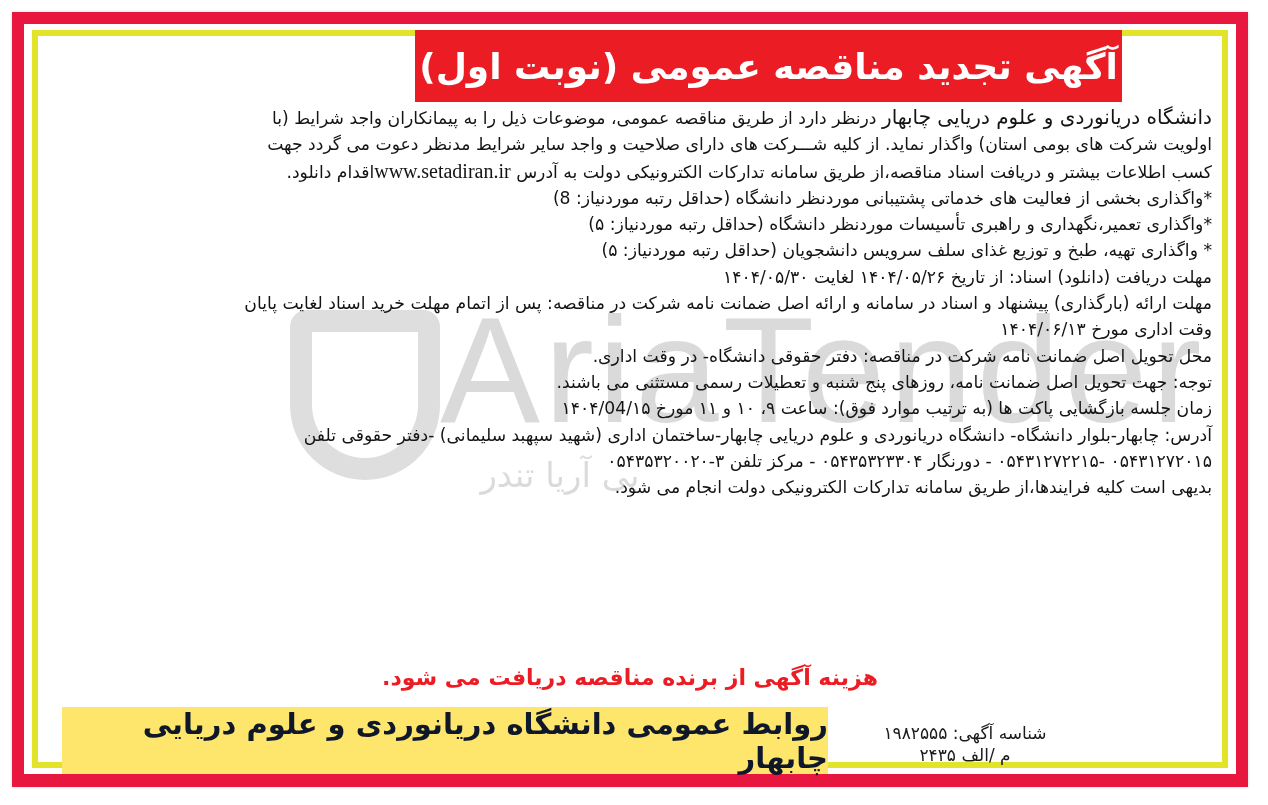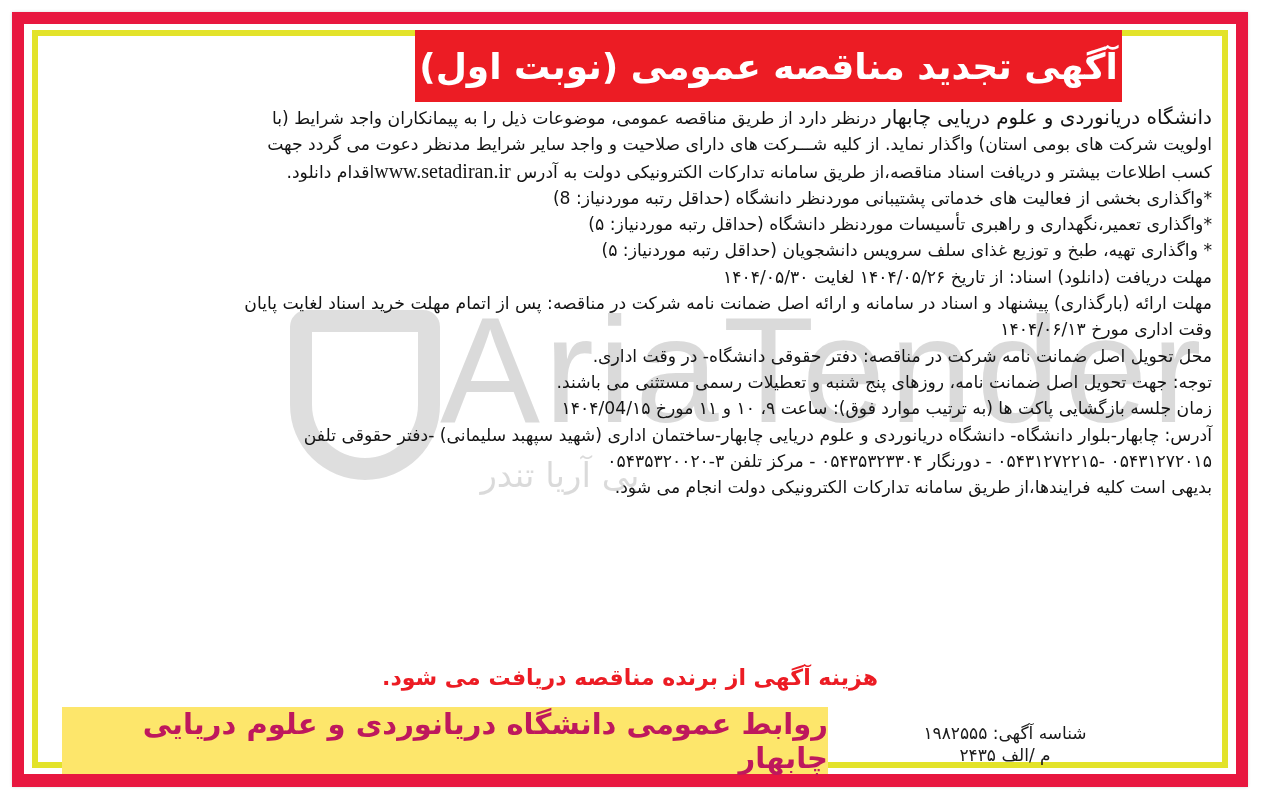--- a/index.html
+++ b/index.html
@@ -45,24 +45,24 @@
   }
   .content p { margin:0; white-space:nowrap; }
   .content .org-bold { font-weight:normal; font-size:20px; }
   .cost-note {
     position:absolute; left:380px; top:665px; width:500px; direction:rtl; text-align:center;
     color:#ec1c24; font-weight:bold; font-size:22px;
   }
   .pr-banner {
     position:absolute; left:62px; top:707px; width:766px; height:67px;
     background:#fde66b; display:flex; align-items:center; justify-content:center;
-    direction:rtl; font-weight:bold; font-size:29px; color:#be185d;
+    direction:rtl; font-weight:bold; font-size:29px; color:#0f172a;
   }
   .ad-id {
-    position:absolute; left:880px; top:722px; width:250px; direction:rtl; text-align:center;
+    position:absolute; left:840px; top:722px; width:250px; direction:rtl; text-align:center;
     font-size:17px; line-height:22px; color:#1a1a1a;
   }
   .url { font-family:"Liberation Serif", serif; font-size:20px; direction:ltr; unicode-bidi:embed; }
 </style>
 </head>
 <body>
 
 <div class="frame-red"></div>
 <div class="frame-white-gap"></div>
 <div class="frame-yellow"></div>

